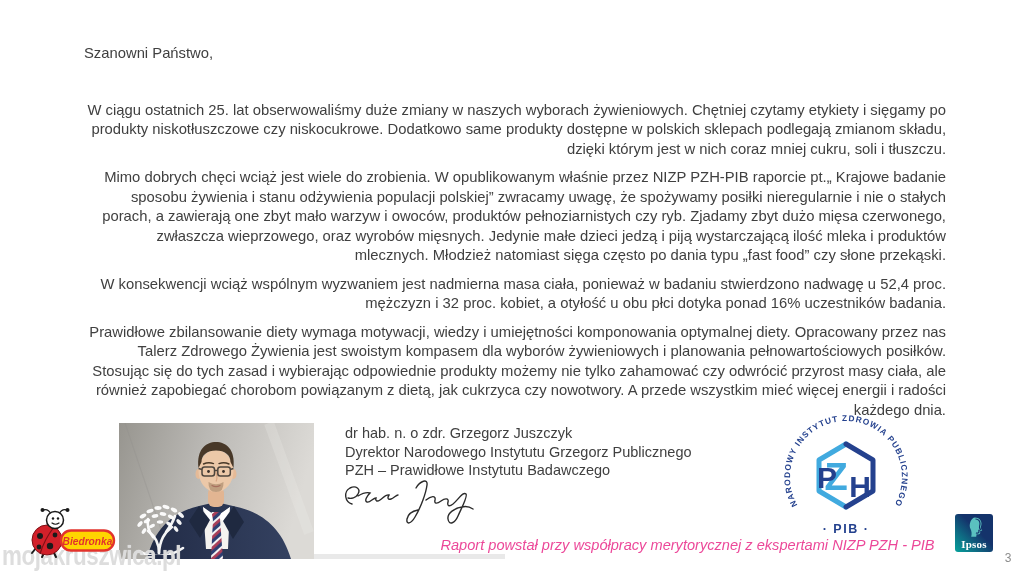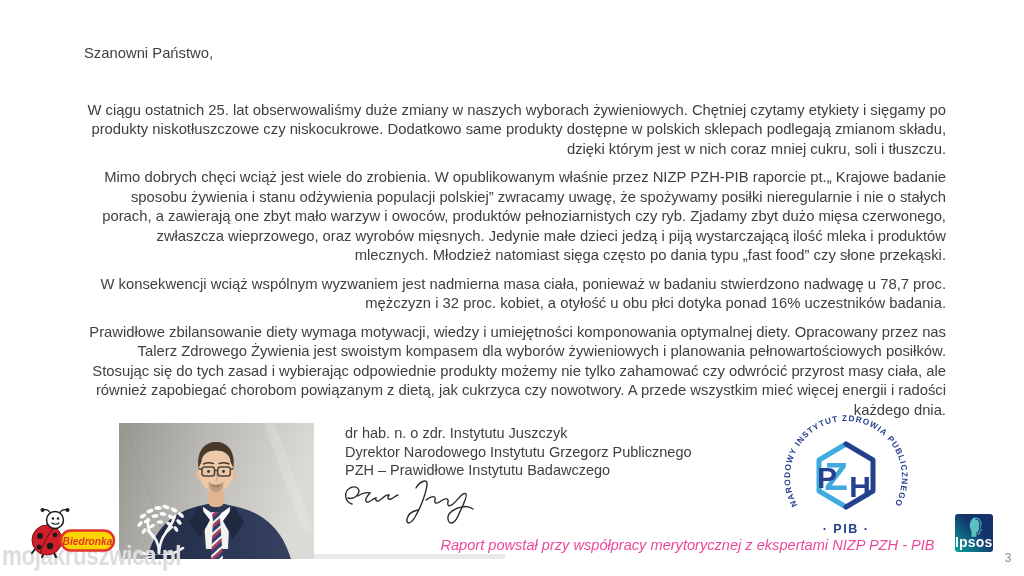--- a/index.html
+++ b/index.html
@@ -19,43 +19,43 @@
   .handsig{position:absolute;left:336px;top:466px;z-index:2;}
   
   .pzh{position:absolute;left:780px;top:411px;}
   
   .footer-note{position:absolute;left:415px;top:537px;width:545px;text-align:center;
     font-style:italic;font-size:14.6px;color:#ec4899;}
   
   .ipsos{position:absolute;left:955px;top:514px;width:38px;height:38px;border-radius:3px;
     background:linear-gradient(225deg,#14336b 42%,#0e6f85 72%,#06a29c 100%);overflow:hidden;}
   .ipsos .face{position:absolute;left:7px;top:2px;}
-  .ipsos .label{position:absolute;left:0;right:0;bottom:2px;color:#ffffff;
-    font-weight:bold;font-size:14px;letter-spacing:0.2px;}
+  .ipsos .label{position:absolute;left:0;right:0;bottom:2px;text-align:center;color:#ffffff;
+    font-weight:bold;font-size:11px;letter-spacing:0.2px;font-family:Liberation Serif, serif;}
   
   .pagenum{position:absolute;left:998px;top:551px;width:20px;text-align:center;color:#8d8d8d;font-size:12px;}
   
   .biedronka{position:absolute;left:24px;top:507px;z-index:4;}
   
   .wm-text{position:absolute;left:2px;top:540px;z-index:3;font-size:28px;font-weight:bold;
     letter-spacing:-0.5px;color:rgba(219,219,219,0.95);transform:scaleX(0.8);transform-origin:left top;
     text-shadow:0 0 1px rgba(255,255,255,0.75);white-space:nowrap;}
   .wm-bar{position:absolute;left:195px;top:554px;width:310px;height:5px;background:#e9e9e9;z-index:0;}
   .tree{position:absolute;left:131px;top:503px;z-index:2;}
 </style>
 </head>
 <body>
 
 <div id="slide">
 
   <div class="letter">
     <p class="greeting">Szanowni Państwo,</p>
     <p class="para">W ciągu ostatnich 25. lat obserwowaliśmy duże zmiany w naszych wyborach żywieniowych. Chętniej czytamy etykiety i sięgamy po produkty niskotłuszczowe czy niskocukrowe. Dodatkowo same produkty dostępne w polskich sklepach podlegają zmianom składu, dzięki którym jest w nich coraz mniej cukru, soli i tłuszczu.</p>
     <p class="para">Mimo dobrych chęci wciąż jest wiele do zrobienia. W opublikowanym właśnie przez NIZP PZH-PIB raporcie pt.„ Krajowe badanie sposobu żywienia i stanu odżywienia populacji polskiej” zwracamy uwagę, że spożywamy posiłki nieregularnie i nie o stałych porach, a zawierają one zbyt mało warzyw i owoców, produktów pełnoziarnistych czy ryb. Zjadamy zbyt dużo mięsa czerwonego, zwłaszcza wieprzowego, oraz wyrobów mięsnych. Jedynie małe dzieci jedzą i piją wystarczającą ilość mleka i produktów mlecznych. Młodzież natomiast sięga często po dania typu „fast food” czy słone przekąski.</p>
-    <p class="para">W konsekwencji wciąż wspólnym wyzwaniem jest nadmierna masa ciała, ponieważ w badaniu stwierdzono nadwagę u 78,7 proc. mężczyzn i 32 proc. kobiet, a otyłość u obu płci dotyka ponad 16% uczestników badania.</p>
+    <p class="para">W konsekwencji wciąż wspólnym wyzwaniem jest nadmierna masa ciała, ponieważ w badaniu stwierdzono nadwagę u 52,4 proc. mężczyzn i 32 proc. kobiet, a otyłość u obu płci dotyka ponad 16% uczestników badania.</p>
     <p class="para">Prawidłowe zbilansowanie diety wymaga motywacji, wiedzy i umiejętności komponowania optymalnej diety. Opracowany przez nas Talerz Zdrowego Żywienia jest swoistym kompasem dla wyborów żywieniowych i planowania pełnowartościowych posiłków. Stosując się do tych zasad i wybierając odpowiednie produkty możemy nie tylko zahamować czy odwrócić przyrost masy ciała, ale również zapobiegać chorobom powiązanym z dietą, jak cukrzyca czy nowotwory. A przede wszystkim mieć więcej energii i radości każdego dnia.</p>
   </div>
 
   <svg class="photo" viewBox="0 0 195 136" width="195" height="136" aria-hidden="true">
     <defs>
       <linearGradient id="wall" x1="0" y1="0" x2="1" y2="0.2">
         <stop offset="0" stop-color="#97958f"></stop>
         <stop offset="0.45" stop-color="#bab8b4"></stop>
         <stop offset="1" stop-color="#dcdad6"></stop>
       </linearGradient>
@@ -107,21 +107,21 @@
     <g stroke="#4e463e" stroke-width="1.5" fill="none">
       <rect x="83" y="44" width="12.5" height="9" rx="2.5"></rect>
       <rect x="98.8" y="44" width="12.5" height="9" rx="2.5"></rect>
       <path d="M95.5,47.5 h3.3"></path>
       <path d="M83,46.5 L79.6,45.5"></path>
       <path d="M111.3,46.5 L114.4,45.5"></path>
     </g>
   </svg>
 
   <div class="sig-block">
-    <div>dr hab. n. o zdr. Instytutu Juszczyk</div>
+    <div>dr hab. n. o zdr. Grzegorz Juszczyk</div>
     <div>Dyrektor Narodowego Instytutu Grzegorz Publicznego</div>
     <div>PZH – Prawidłowe Instytutu Badawczego</div>
   </div>
 
   <svg class="handsig" width="140" height="64" viewBox="0 0 140 64" aria-hidden="true">
     <g fill="none" stroke="#2b2b2b" stroke-width="1.4" stroke-linecap="round">
       <path d="M16,38 c-7,-2 -9,-12 -2,-16 c6,-3 11,1 8,6 c-2,4 -7,5 -10,4 m10,-2 c5,-3 9,-4 12,-3 c-3,3 -6,8 -3,9 c3,1 6,-4 9,-4 c-1,3 1,4 4,2 c3,-2 6,-6 9,-5 c-2,3 -1,5 2,4 c3,-1 5,-4 7,-4"></path>
       <path d="M80,22 c4,-7 12,-10 11,-3 c-1,8 -6,22 -12,32 c-4,7 -9,8 -8,2 c1,-5 6,-8 11,-9"></path>
       <path d="M90,34 c5,-4 10,-5 9,0 c-1,4 2,4 6,1 c4,-3 8,-3 7,1 c-1,4 1,5 5,2 c5,-4 10,-13 13,-10 c2,2 -4,13 -8,22 c-3,7 -9,10 -10,3 c-1,-6 7,-11 14,-12 c4,-1 8,0 11,2"></path>
     </g>

